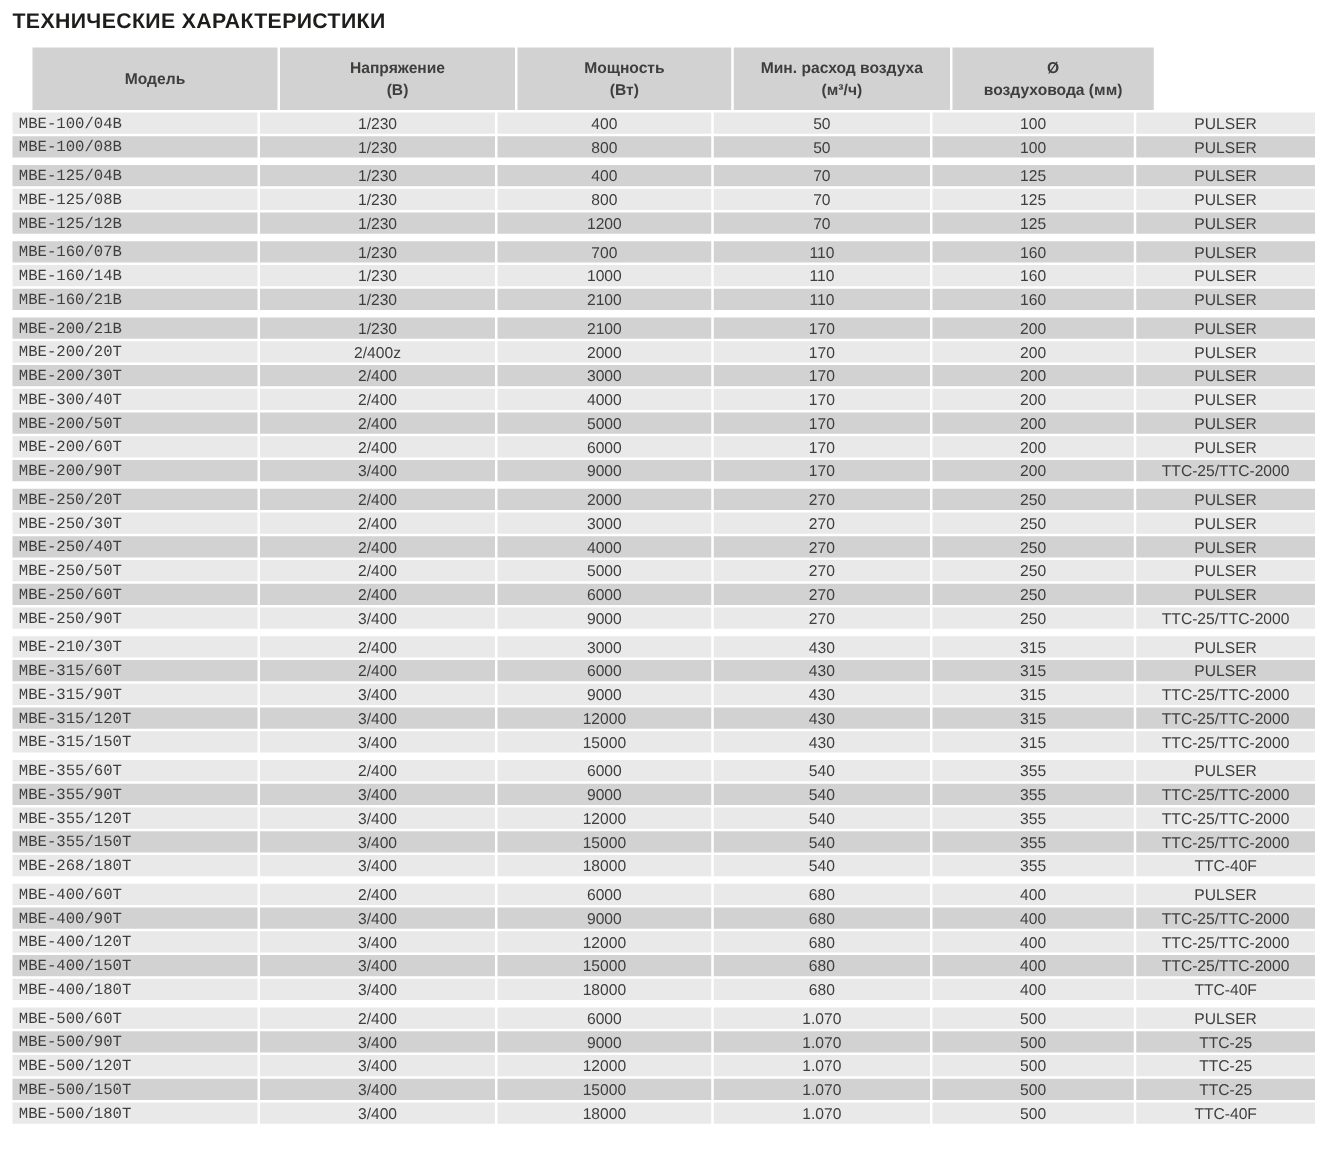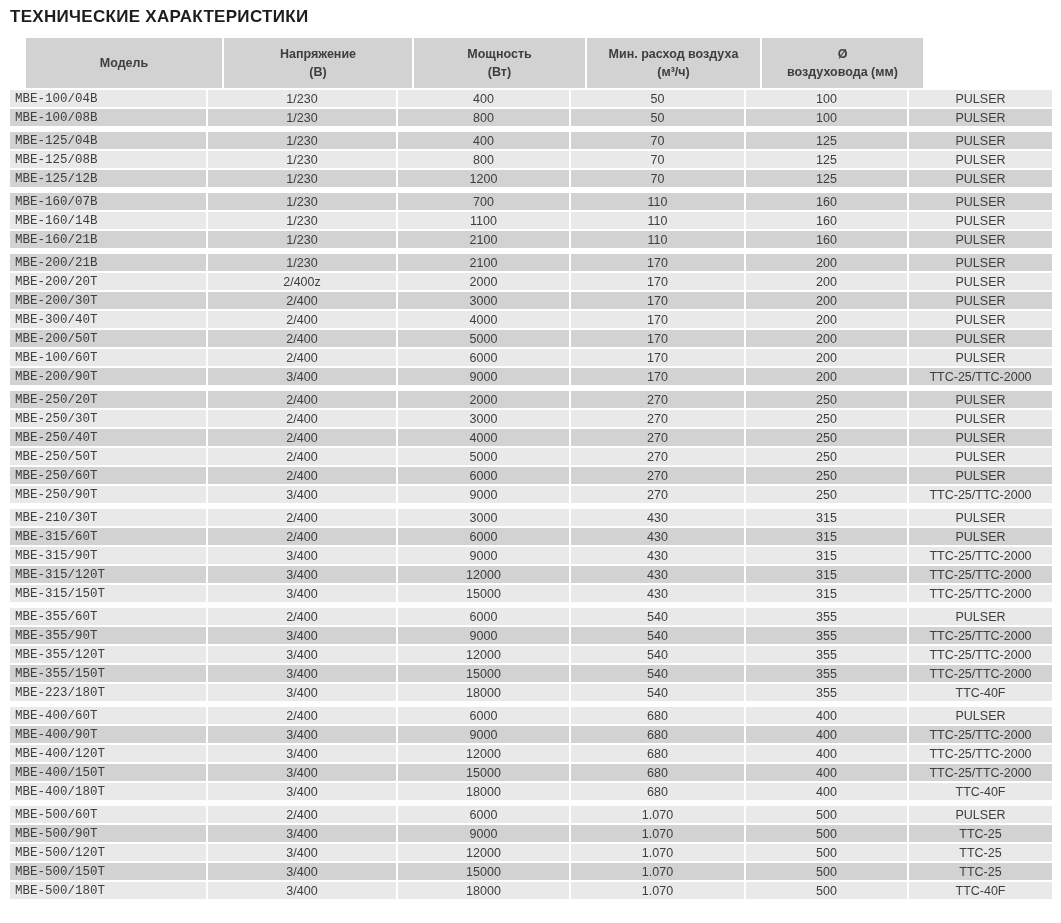--- a/index.html
+++ b/index.html
@@ -135,21 +135,21 @@
             <div class="cell model">MBE-160/07B</div>
             <div class="cell voltage">1/230</div>
             <div class="cell power">700</div>
             <div class="cell airflow">110</div>
             <div class="cell diameter">160</div>
             <div class="cell regulator">PULSER</div>
           </div>
           <div class="row light">
             <div class="cell model">MBE-160/14B</div>
             <div class="cell voltage">1/230</div>
-            <div class="cell power">1100</div>
+            <div class="cell power">1000</div>
             <div class="cell airflow">110</div>
             <div class="cell diameter">160</div>
             <div class="cell regulator">PULSER</div>
           </div>
           <div class="row dark">
             <div class="cell model">MBE-160/21B</div>
             <div class="cell voltage">1/230</div>
             <div class="cell power">2100</div>
             <div class="cell airflow">110</div>
             <div class="cell diameter">160</div>
@@ -191,21 +191,21 @@
           </div>
           <div class="row dark">
             <div class="cell model">MBE-200/50T</div>
             <div class="cell voltage">2/400</div>
             <div class="cell power">5000</div>
             <div class="cell airflow">170</div>
             <div class="cell diameter">200</div>
             <div class="cell regulator">PULSER</div>
           </div>
           <div class="row light">
-            <div class="cell model">MBE-100/60T</div>
+            <div class="cell model">MBE-200/60T</div>
             <div class="cell voltage">2/400</div>
             <div class="cell power">6000</div>
             <div class="cell airflow">170</div>
             <div class="cell diameter">200</div>
             <div class="cell regulator">PULSER</div>
           </div>
           <div class="row dark">
             <div class="cell model">MBE-200/90T</div>
             <div class="cell voltage">3/400</div>
             <div class="cell power">9000</div>
@@ -333,21 +333,21 @@
           </div>
           <div class="row dark">
             <div class="cell model">MBE-355/150T</div>
             <div class="cell voltage">3/400</div>
             <div class="cell power">15000</div>
             <div class="cell airflow">540</div>
             <div class="cell diameter">355</div>
             <div class="cell regulator">TTC-25/TTC-2000</div>
           </div>
           <div class="row light">
-            <div class="cell model">MBE-223/180T</div>
+            <div class="cell model">MBE-268/180T</div>
             <div class="cell voltage">3/400</div>
             <div class="cell power">18000</div>
             <div class="cell airflow">540</div>
             <div class="cell diameter">355</div>
             <div class="cell regulator">TTC-40F</div>
           </div>
         </div>
         <div class="group">
           <div class="row light">
             <div class="cell model">MBE-400/60T</div>

